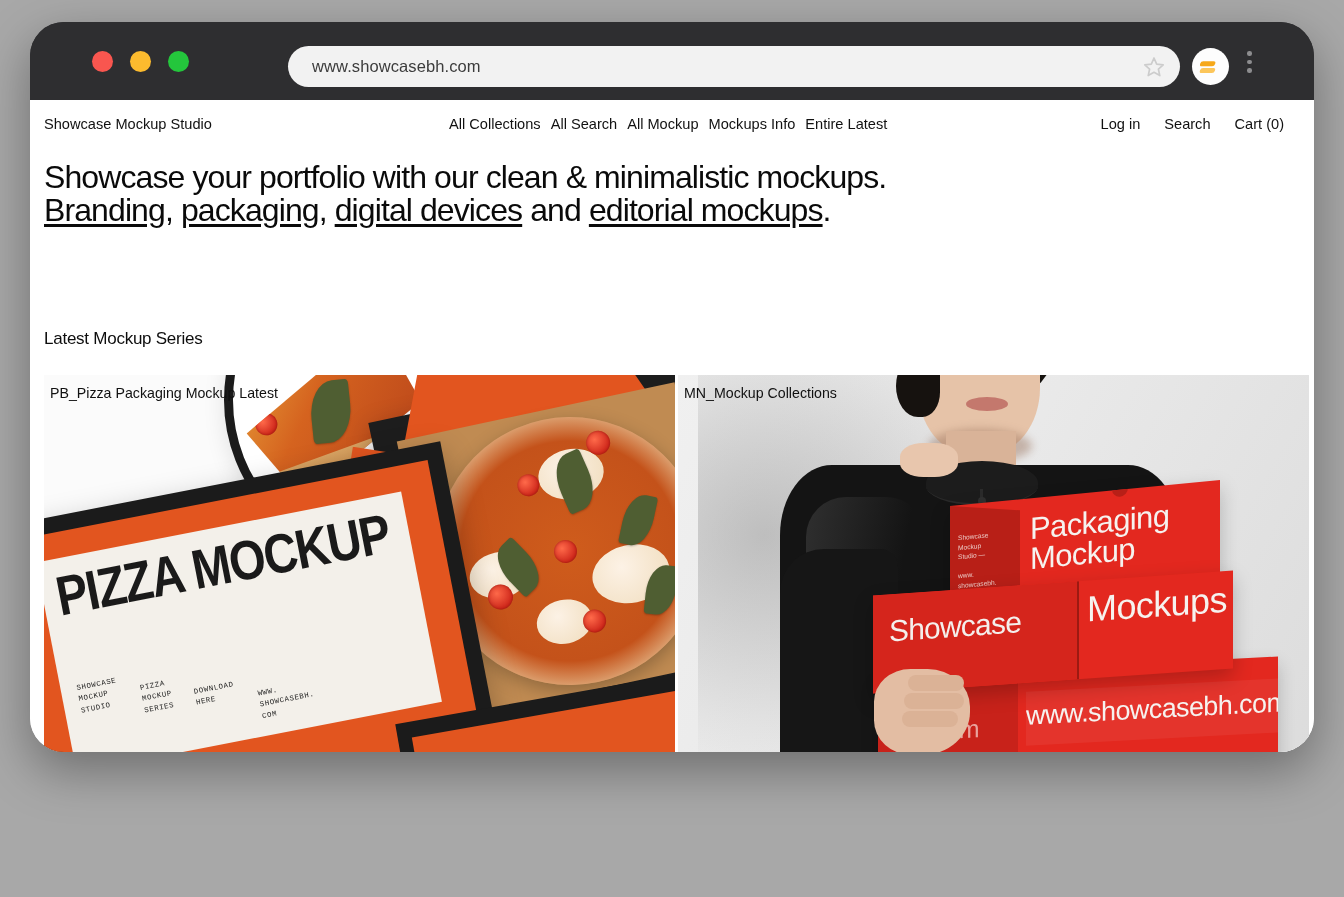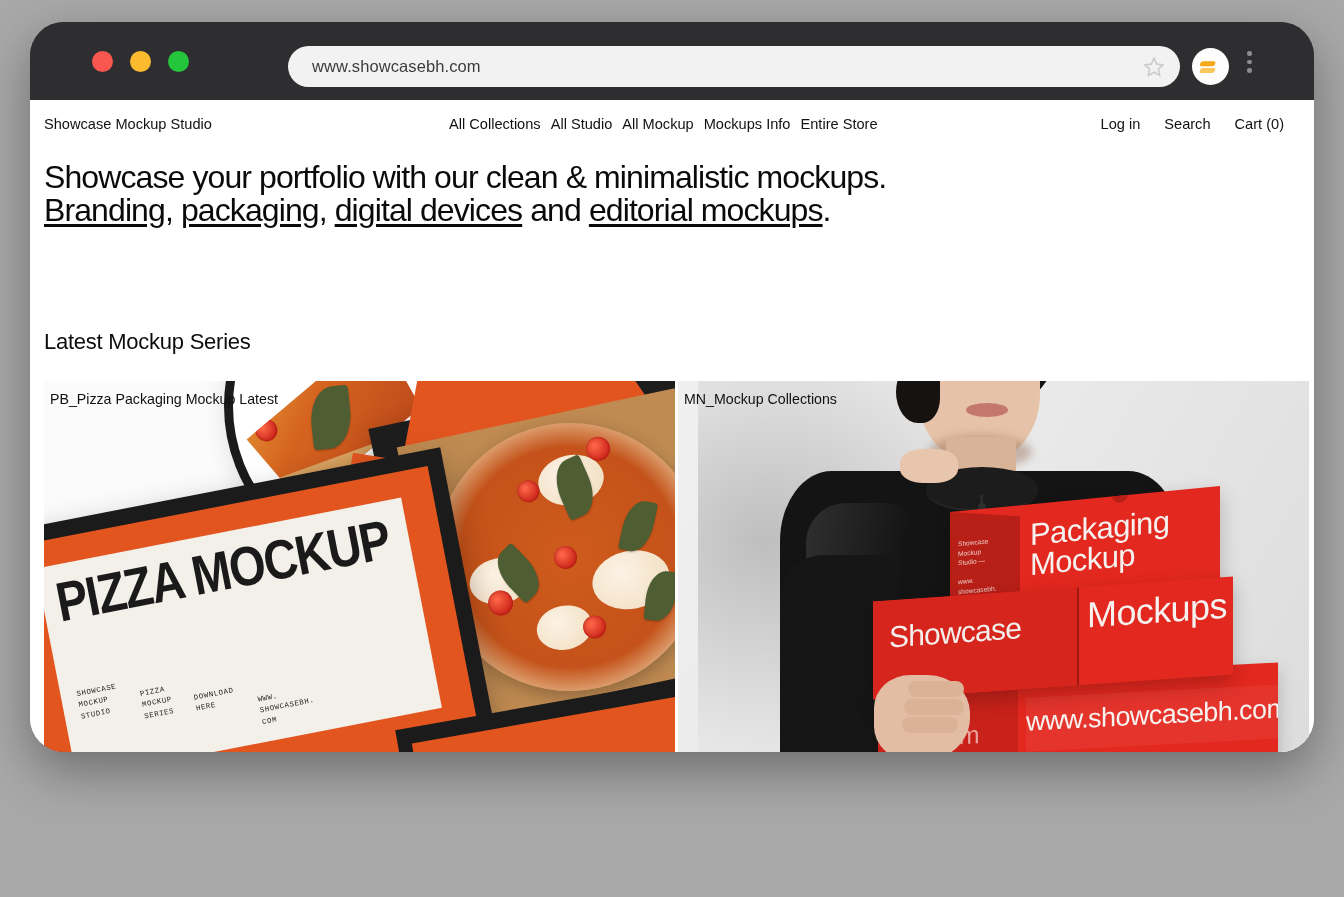--- a/index.html
+++ b/index.html
@@ -159,21 +159,21 @@
     cursor: pointer;
     color: inherit;
   }
 
   
   .section-head {
     padding: 103px 14px 0 14px;
     background: #ffffff;
   }
   .section-head h2 {
-    font-size: 22px;
+    font-size: 17px;
     font-weight: 400;
     letter-spacing: -0.25px;
     color: #0d0d0d;
   }
 
   
   .grid {
     display: flex;
     gap: 3px;
     margin-top: 26px;
@@ -594,24 +594,24 @@
     </div>
   </div>
 
   <div class="viewport" data-interactable="false">
 
     <nav class="site-nav" data-interactable="false">
       <span class="brand" data-interactable="true">Showcase Mockup Studio</span>
 
       <div class="nav-center" data-interactable="false">
         <span data-interactable="true">All Collections</span>
-        <span data-interactable="true">All Studio</span>
+        <span data-interactable="true">All Search</span>
         <span data-interactable="true">All Mockup</span>
         <span data-interactable="true">Mockups Info</span>
-        <span data-interactable="true">Entire Store</span>
+        <span data-interactable="true">Entire Latest</span>
       </div>
 
       <div class="nav-right" data-interactable="false">
         <span data-interactable="true">Log in</span>
         <span data-interactable="true">Search</span>
         <span data-interactable="true">Cart (0)</span>
       </div>
     </nav>
 
     <section class="hero" data-interactable="false">

